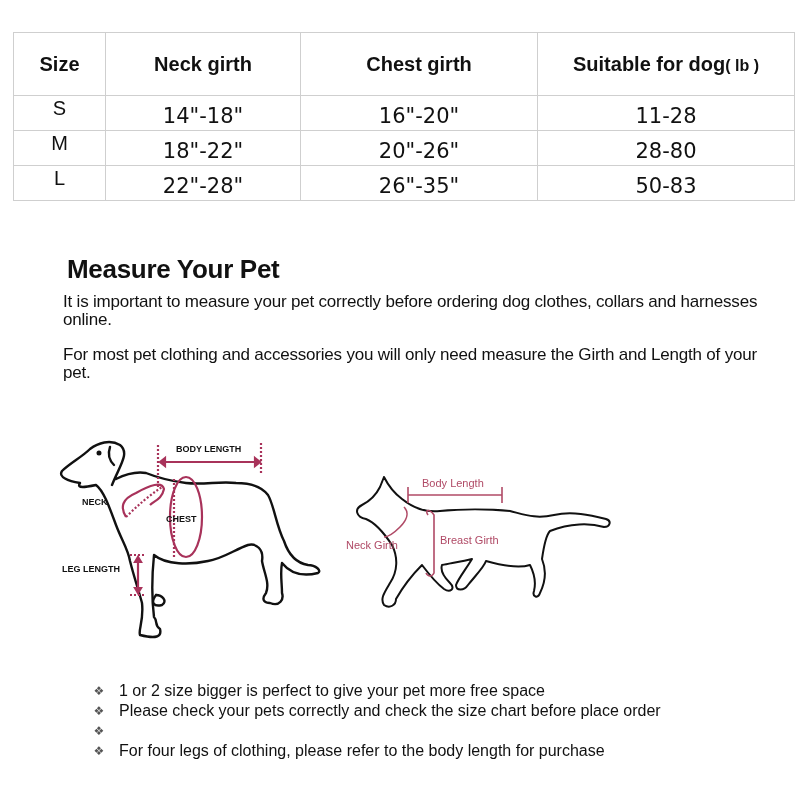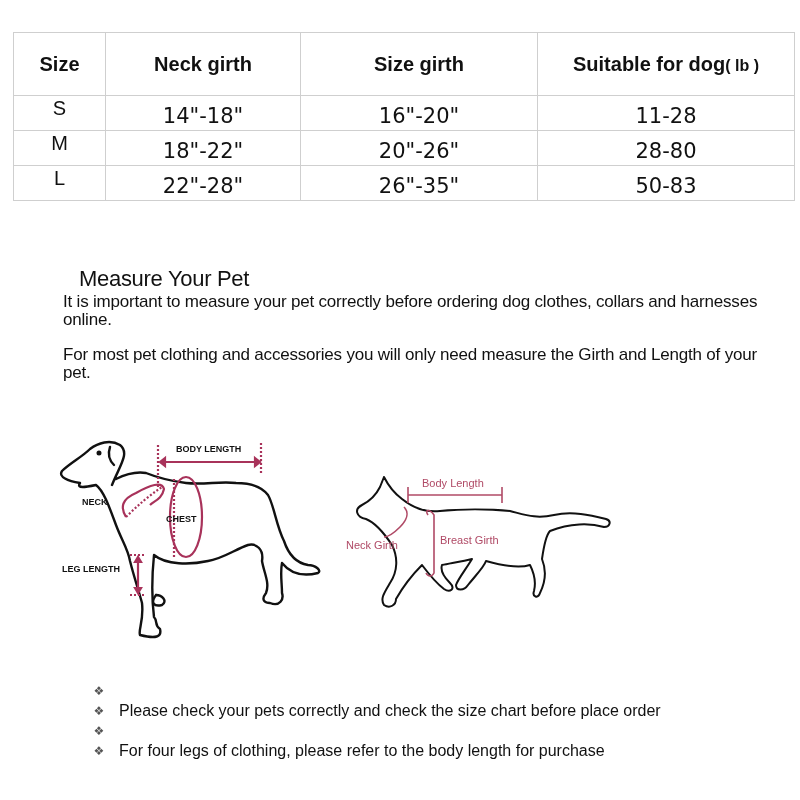--- a/index.html
+++ b/index.html
@@ -4,21 +4,21 @@
   <style>
     html, body { margin:0; padding:0; background:#ffffff; }
     body { width:800px; height:800px; position:relative; overflow:hidden; font-family:"Liberation Sans", sans-serif; color:#111; }
     .size-table { position:absolute; left:13px; top:32px; width:781px; border-collapse:collapse; table-layout:fixed; }
     .size-table td, .size-table th { border:1px solid #cfcfcf; text-align:center; padding:0; }
     .size-table th { height:62px; font-weight:bold; font-size:20px; font-family:"Liberation Sans", sans-serif; color:#111; }
     .size-table td { height:34px; font-family:"DejaVu Sans", sans-serif; font-size:21px; color:#111; }
     .size-table td.size-cell { font-family:"Liberation Sans", sans-serif; font-size:20px; vertical-align:top; line-height:24px; }
     .size-table td.val-cell { vertical-align:bottom; line-height:28px; }
     .unit { font-size:16px; }
-    .title { position:absolute; left:63px; top:250px; font-size:22px; font-weight:normal; letter-spacing:-0.3px; margin:16px; }
+    .title { position:absolute; left:63px; top:250px; font-size:26px; font-weight:bold; letter-spacing:-0.3px; margin:4px; }
     .para { position:absolute; left:63px; width:720px; font-size:17px; line-height:18px; margin:0; letter-spacing:-0.2px; }
     .p1 { top:293px; }
     .p2 { top:346px; }
     .dog { position:absolute; left:50px; top:425px; width:290px; height:225px; }
     .cat { position:absolute; left:340px; top:465px; width:290px; height:160px; }
     .bullets { position:absolute; left:92px; top:681px; list-style:none; margin:0; padding:0; }
     .bullets li { font-size:16px; line-height:20px; height:20px; display:flex; align-items:center; }
     .bullets .b-icon { width:14px; margin-right:13px; color:#555; font-size:12px; text-align:center; }
   </style>
 </head>
@@ -28,21 +28,21 @@
   <colgroup>
     <col style="width:92px">
       <col style="width:195px">
       <col style="width:237px">
       <col style="width:257px">
   </colgroup>
   <tbody>
       <tr>
     <th>Size</th>
     <th>Neck girth</th>
-    <th>Size girth</th>
+    <th>Chest girth</th>
     <th><span>Suitable for dog</span><span class="unit">( lb )</span></th>
   </tr>
   <tr>
     <td class="size-cell">S</td>
     <td class="val-cell">14"-18"</td>
     <td class="val-cell">16"-20"</td>
     <td class="val-cell">11-28</td>
   </tr>
   <tr>
     <td class="size-cell">M</td>
@@ -104,20 +104,21 @@
     <path d="M88,50 C84,44 90,44 94,50 L94,108 C92,112 88,112 86,108"></path>
   </g>
   <text x="82" y="22" font-size="11" fill="#b04a66" font-family="Liberation Sans, sans-serif">Body Length</text>
   <text x="6" y="84" font-size="11" fill="#b04a66" font-family="Liberation Sans, sans-serif">Neck Girth</text>
   <text x="100" y="79" font-size="11" fill="#b04a66" font-family="Liberation Sans, sans-serif">Breast Girth</text>
 </svg>
 
 <ul class="bullets">
   <li>
       <span class="b-icon">❖</span>
+      <span>1 or 2 size bigger is perfect to give your pet more free space</span>
     </li>
   <li>
       <span class="b-icon">❖</span>
       <span>Please check your pets correctly and check the size chart before place order</span>
     </li>
   <li>
       <span class="b-icon">❖</span>
     </li>
   <li>
       <span class="b-icon">❖</span>

